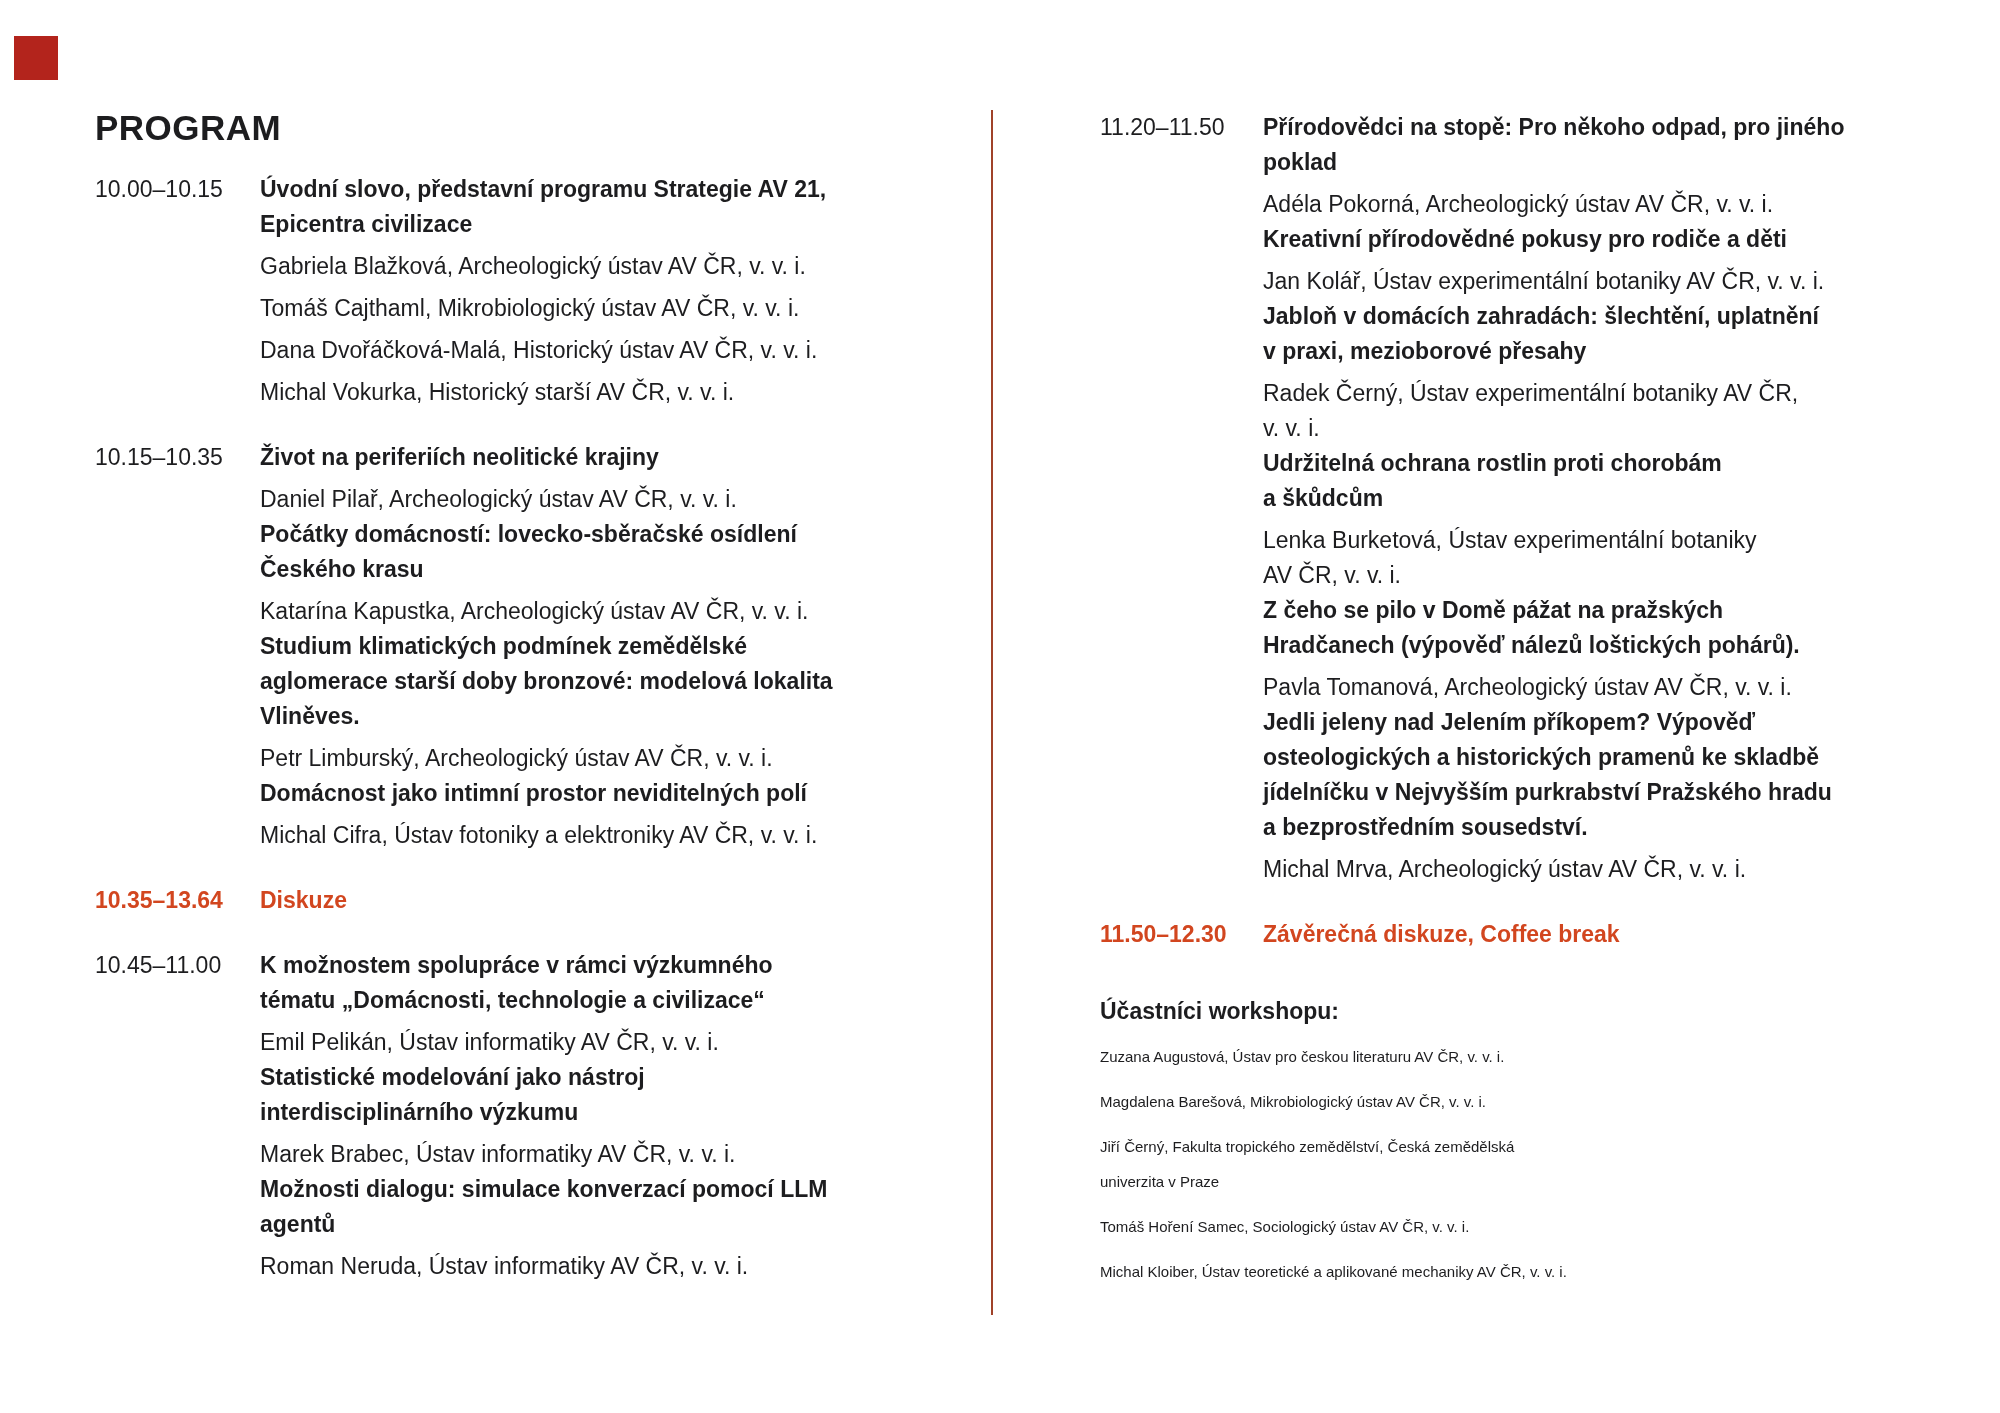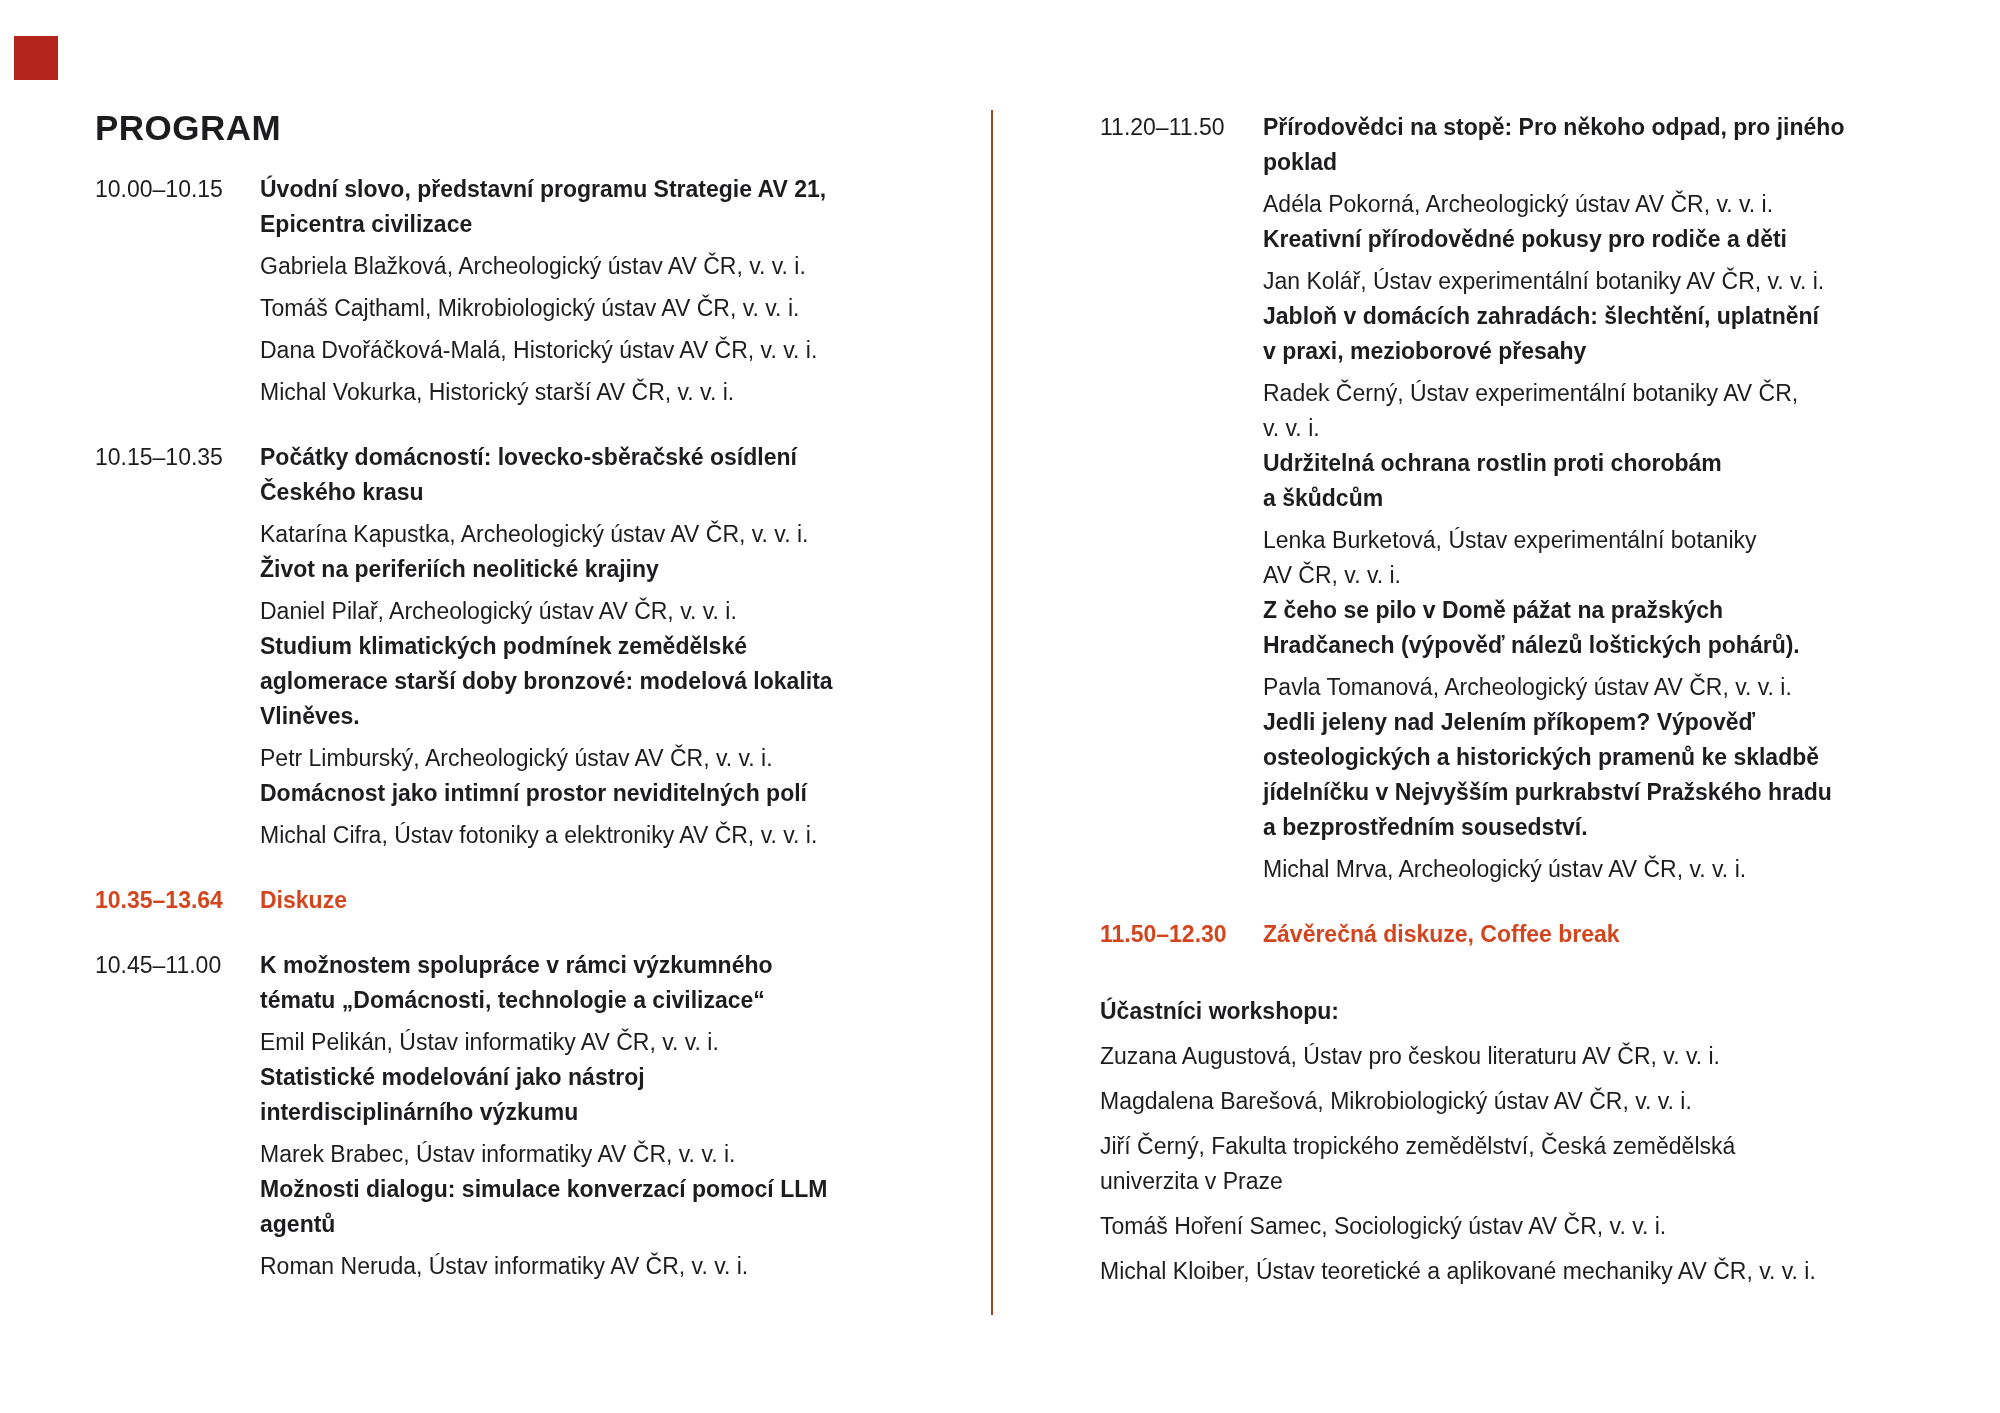--- a/index.html
+++ b/index.html
@@ -49,21 +49,21 @@
     white-space:pre-line;
   }
   .speaker{
     font-size:23px;line-height:35px;margin-top:7px;
     white-space:pre-line;
   }
   .accent .time,.accent .title{color:var(--accent);font-weight:bold;}
   .participants{margin-top:42px;}
   .p-heading{font-size:23px;font-weight:bold;line-height:35px;margin:0;}
   .participant{
-    font-size:23px;line-height:35px;margin-top:10px;
+    font-size:15px;line-height:35px;margin-top:10px;
     white-space:pre-line;
   }
 </style>
 </head>
 <body>
 
 <div class="logo-square"></div>
 <div class="divider"></div>
 
 <div class="col col-left">
@@ -79,27 +79,27 @@
             <p class="speaker">Tomáš Cajthaml, Mikrobiologický ústav AV ČR, v. v. i.</p>
             <p class="speaker">Dana Dvořáčková-Malá, Historický ústav AV ČR, v. v. i.</p>
             <p class="speaker">Michal Vokurka, Historický starší AV ČR, v. v. i.</p>
           </div>
         </div>
       </div>
       <div class="block">
         <div class="time">10.15–10.35</div>
         <div class="content">
           <div class="session">
+            <p class="title">Život na periferiích neolitické krajiny</p>
+            <p class="speaker">Daniel Pilař, Archeologický ústav AV ČR, v. v. i.</p>
+          </div>
+          <div class="session">
             <p class="title">Počátky domácností: lovecko-sběračské osídlení
 Českého krasu</p>
             <p class="speaker">Katarína Kapustka, Archeologický ústav AV ČR, v. v. i.</p>
-          </div>
-          <div class="session">
-            <p class="title">Život na periferiích neolitické krajiny</p>
-            <p class="speaker">Daniel Pilař, Archeologický ústav AV ČR, v. v. i.</p>
           </div>
           <div class="session">
             <p class="title">Studium klimatických podmínek zemědělské
 aglomerace starší doby bronzové: modelová lokalita
 Vliněves.</p>
             <p class="speaker">Petr Limburský, Archeologický ústav AV ČR, v. v. i.</p>
           </div>
           <div class="session">
             <p class="title">Domácnost jako intimní prostor neviditelných polí</p>
             <p class="speaker">Michal Cifra, Ústav fotoniky a elektroniky AV ČR, v. v. i.</p>

